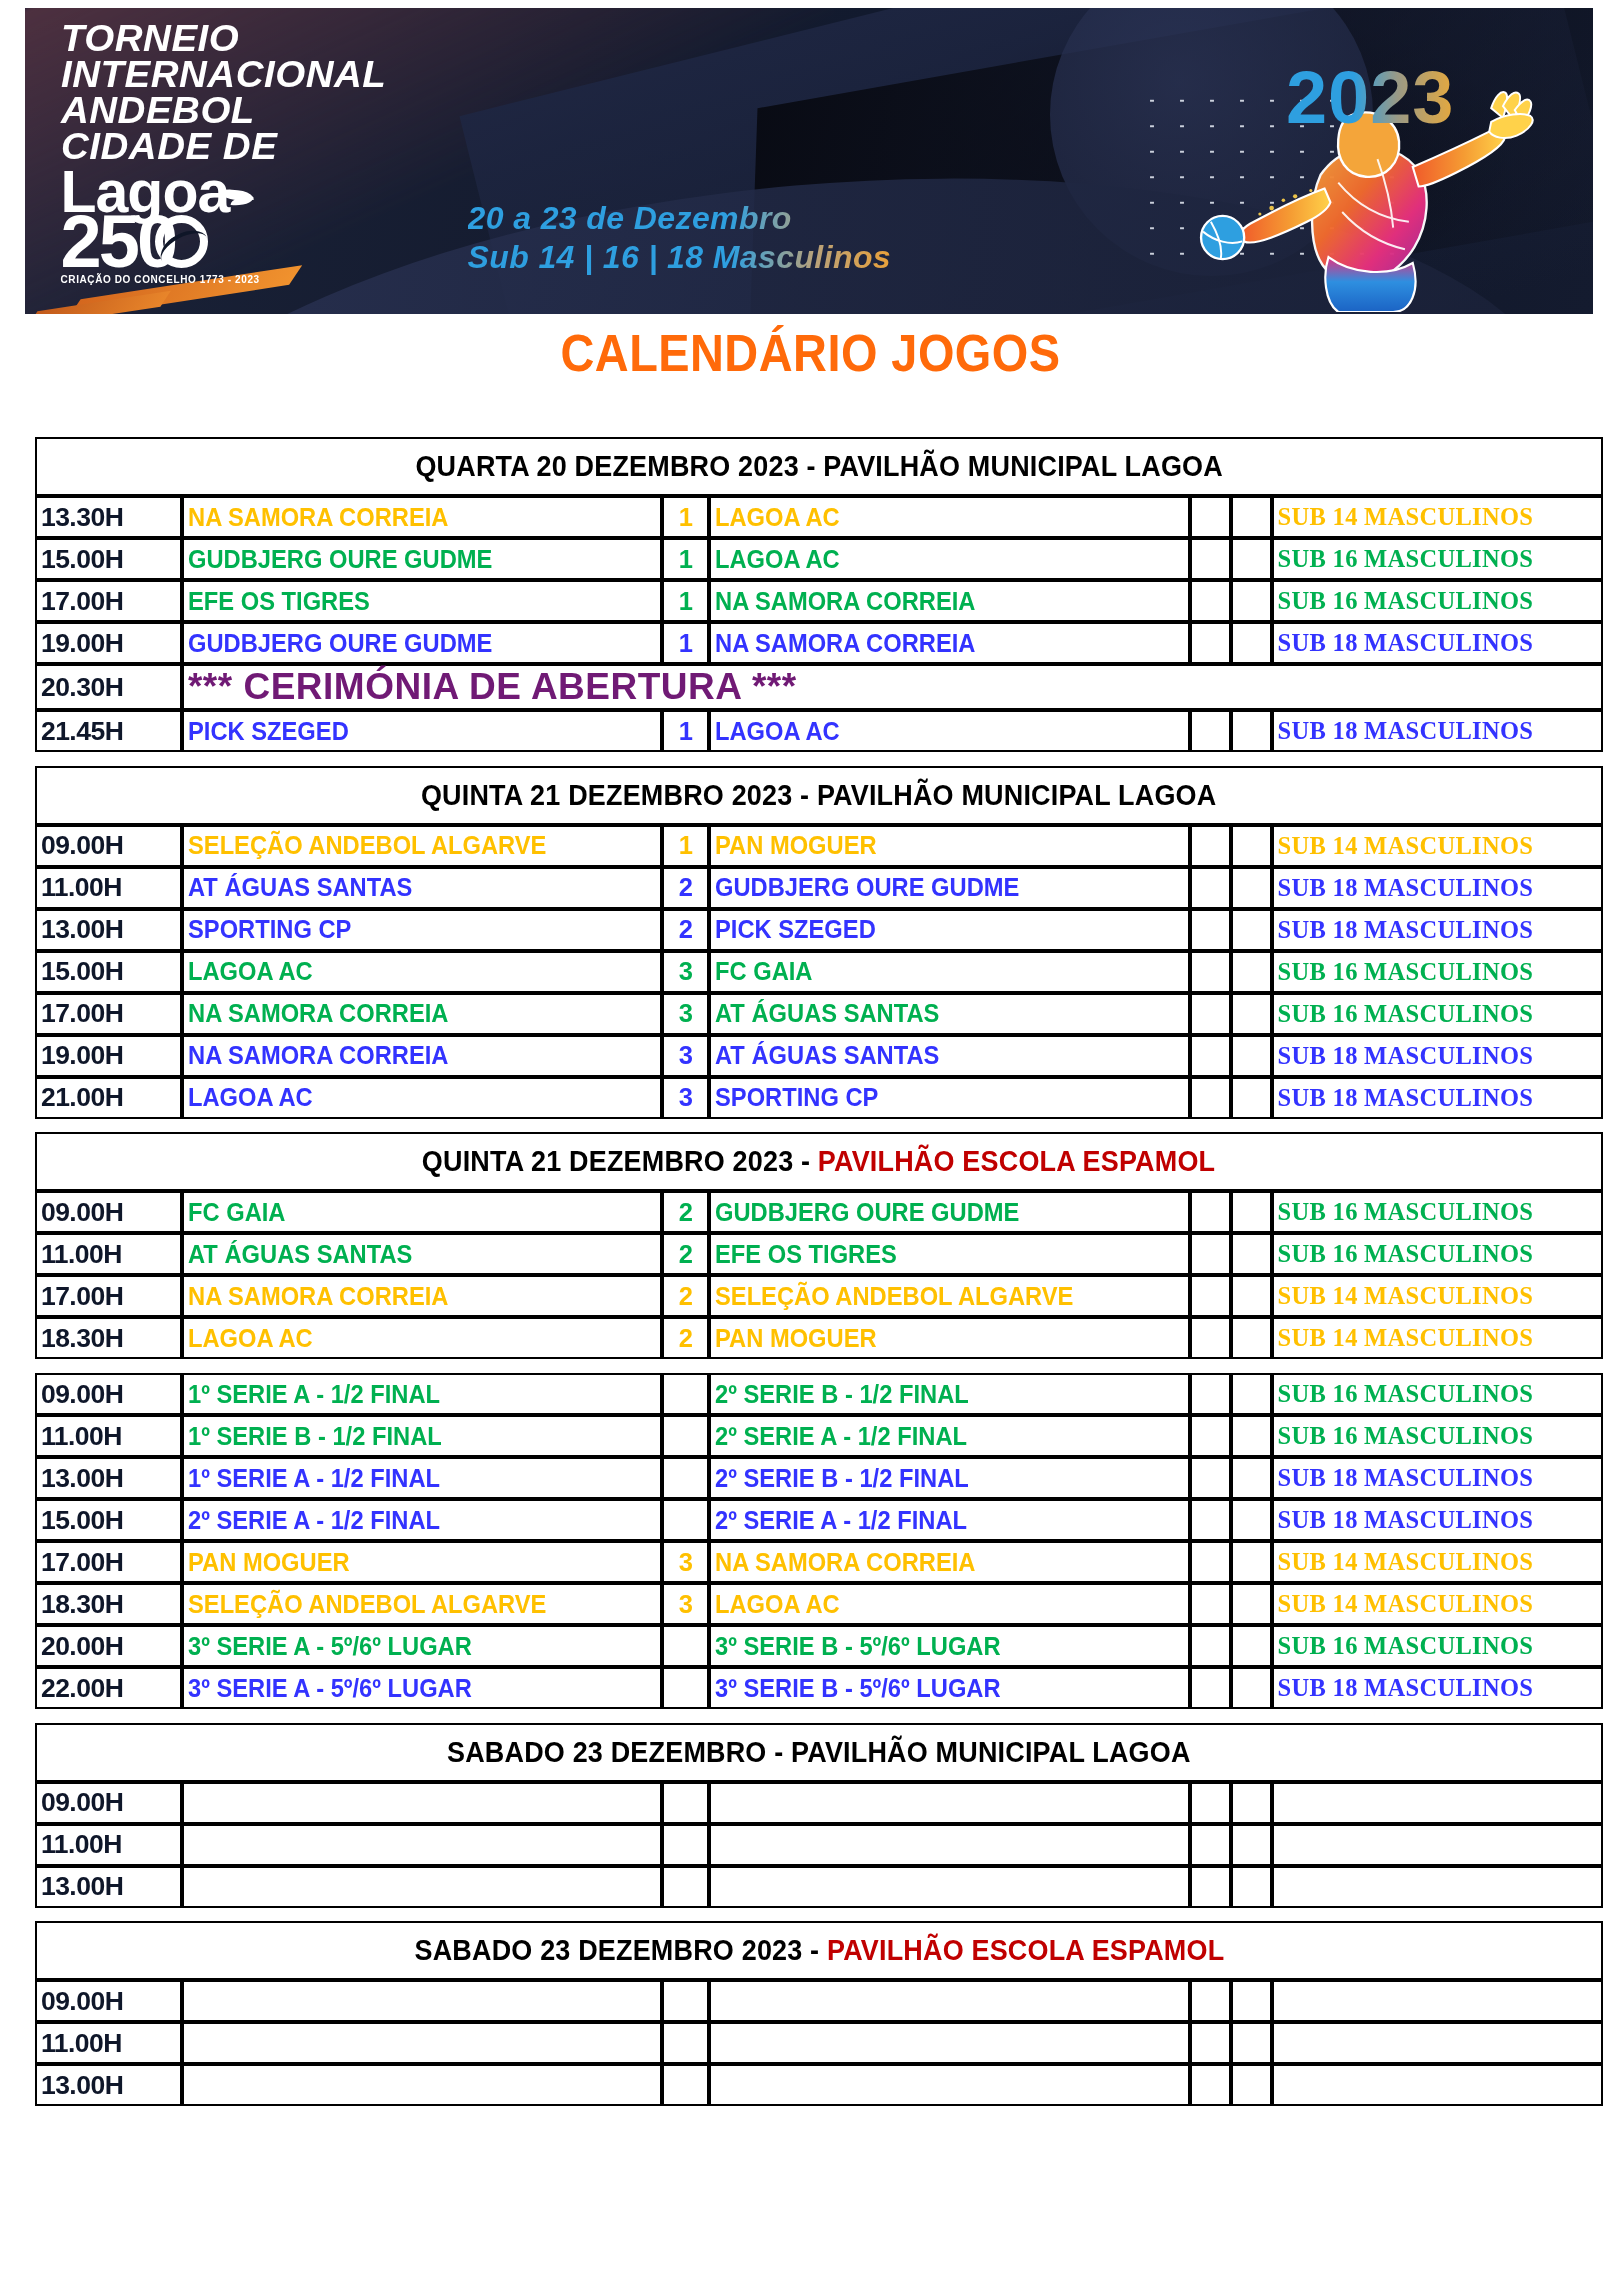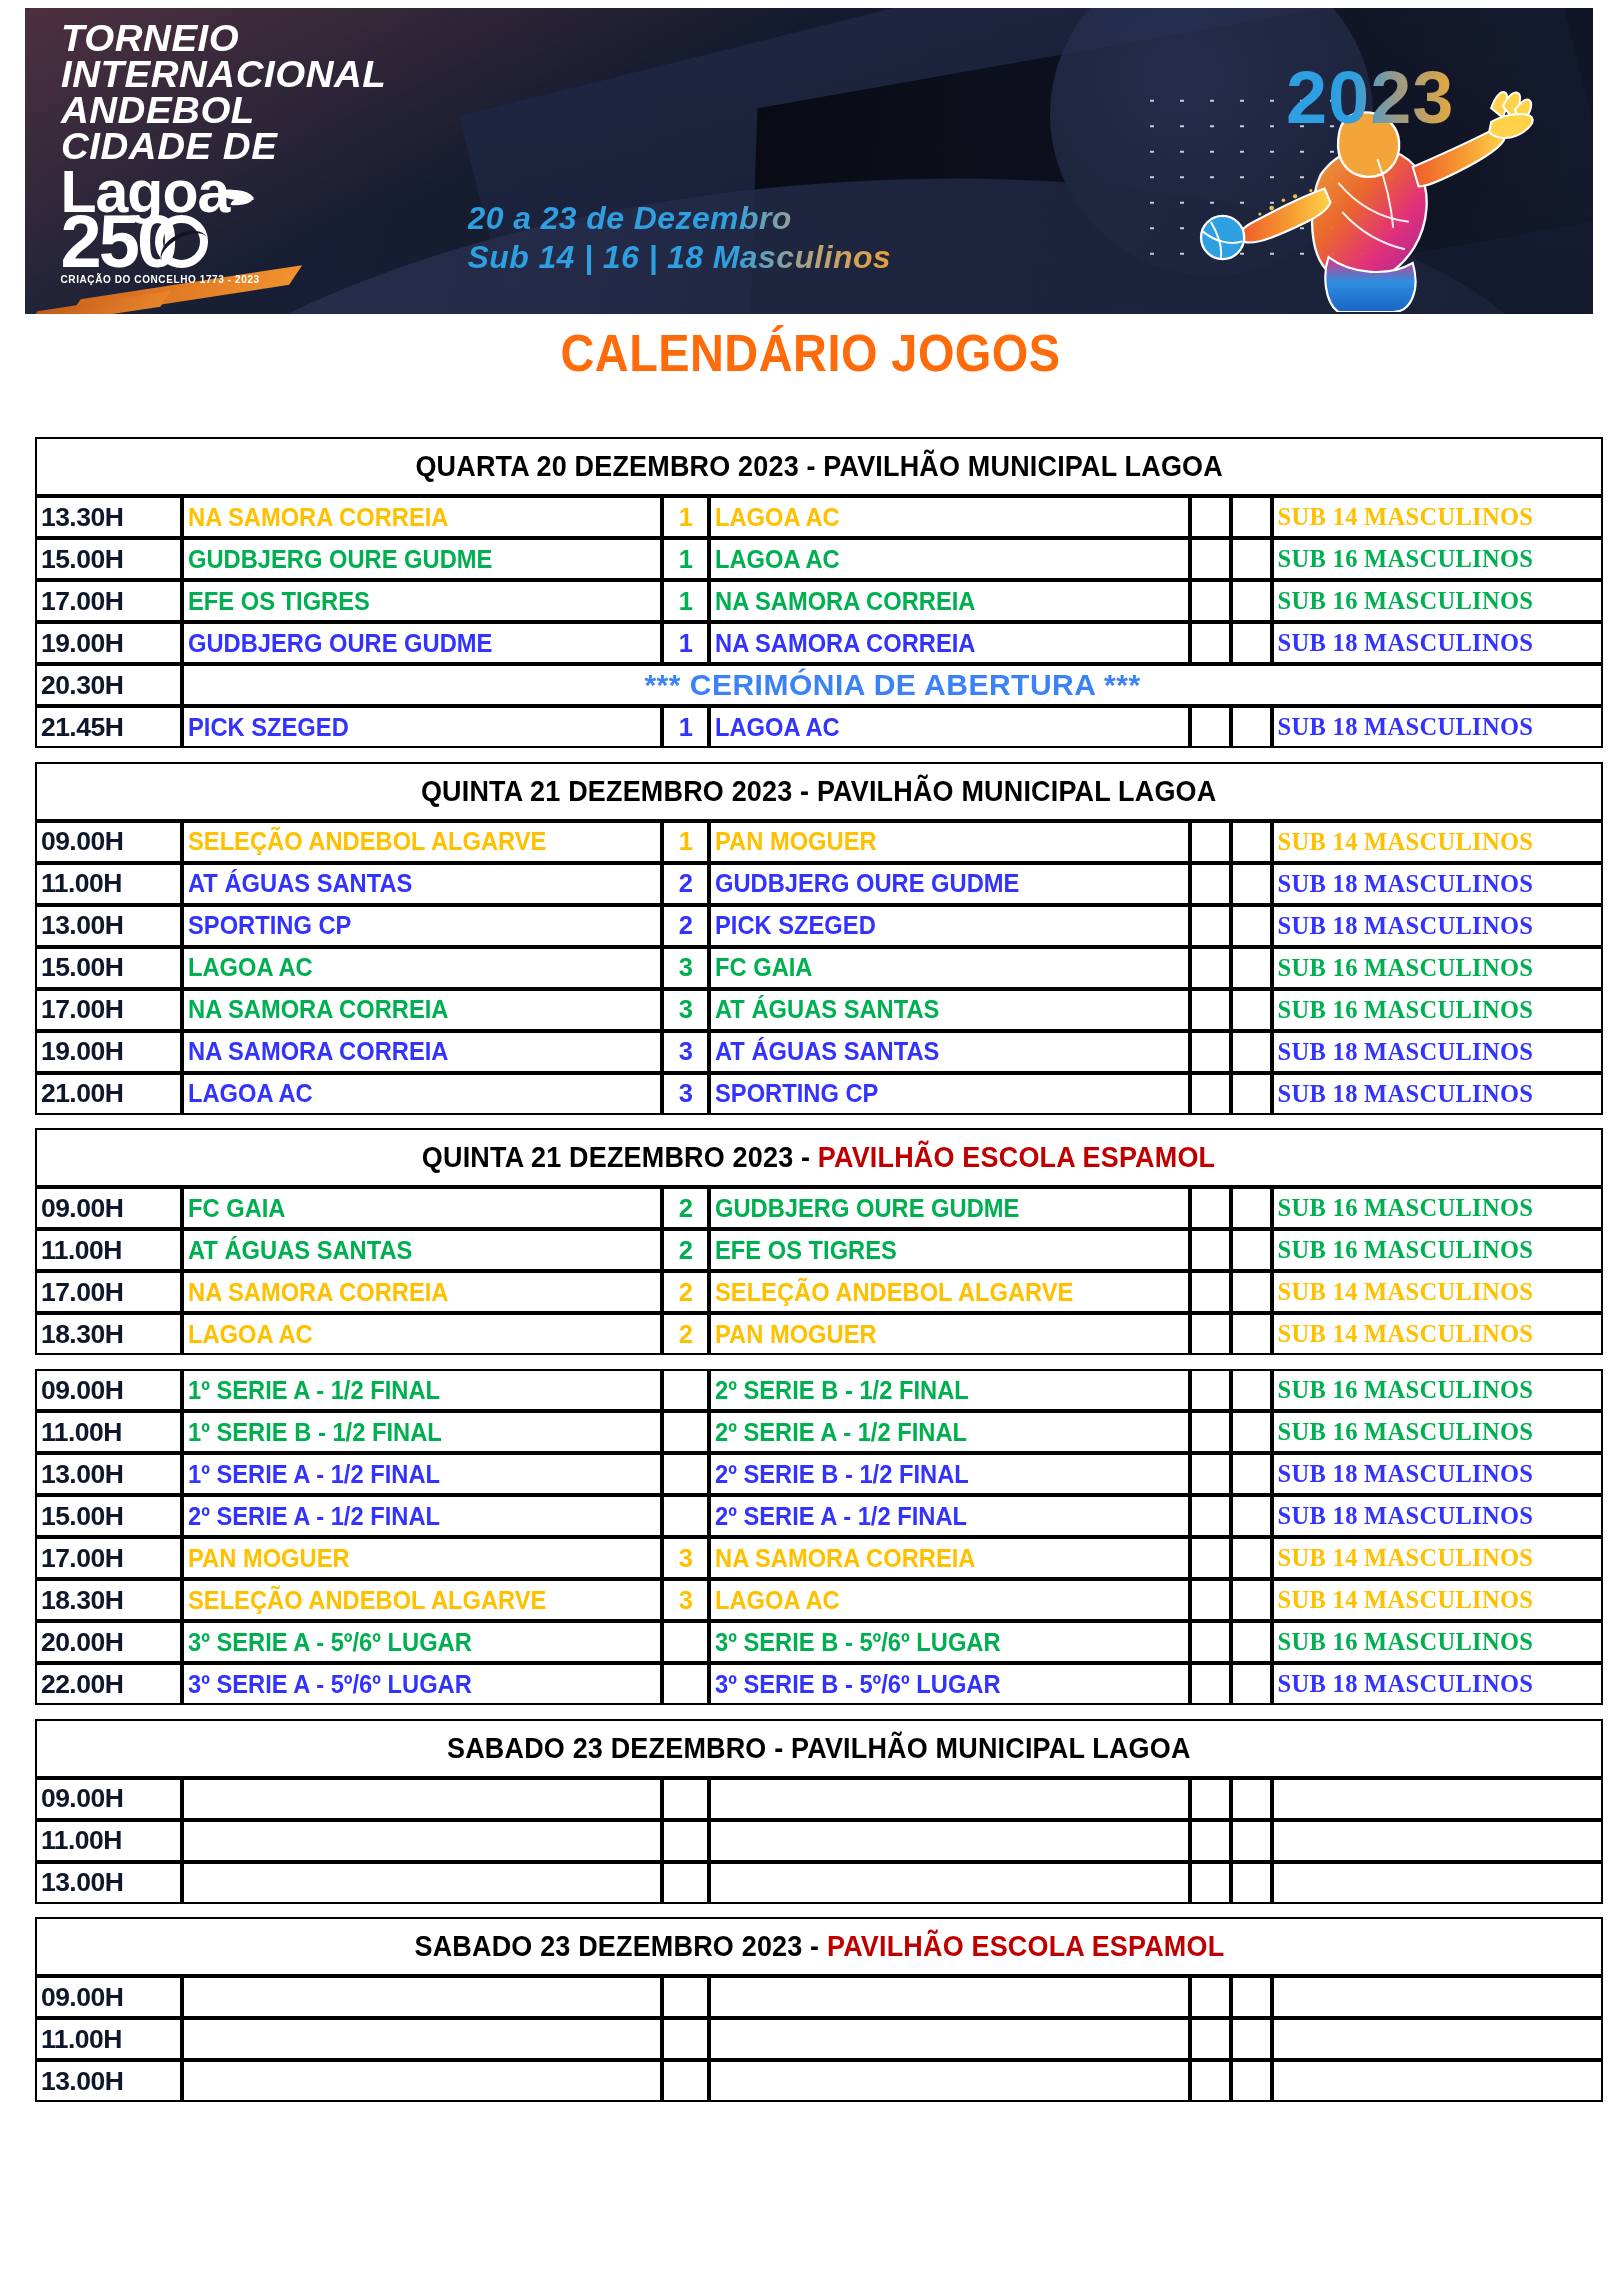--- a/index.html
+++ b/index.html
@@ -211,23 +211,23 @@
   .score {
     font-family:"Liberation Sans", sans-serif;
     font-weight:700; font-size:25.5px; text-align:center;
   }
   .cat {
     font-family:Liberation Serif, serif;
     font-weight:700; font-size:24.5px;
     text-align:left; letter-spacing:0.3px; white-space:nowrap;
   }
   .cerimonia {
-    text-align:center;
+    text-align:left;
     font-family:"Liberation Sans", sans-serif;
-    font-weight:700; font-size:30px; color:#3b82f6;
+    font-weight:700; font-size:37px; color:#701a75;
     letter-spacing:0.5px;
   }
   .spacer td { height: 13.7px; border: none; background:#fff; }
 
   .c14 { color:#FFC000; }
   .c16 { color:#00B050; }
   .c18 { color:#3333FF; }
   .cblank { color:#000; }
 </style>
 </head>

